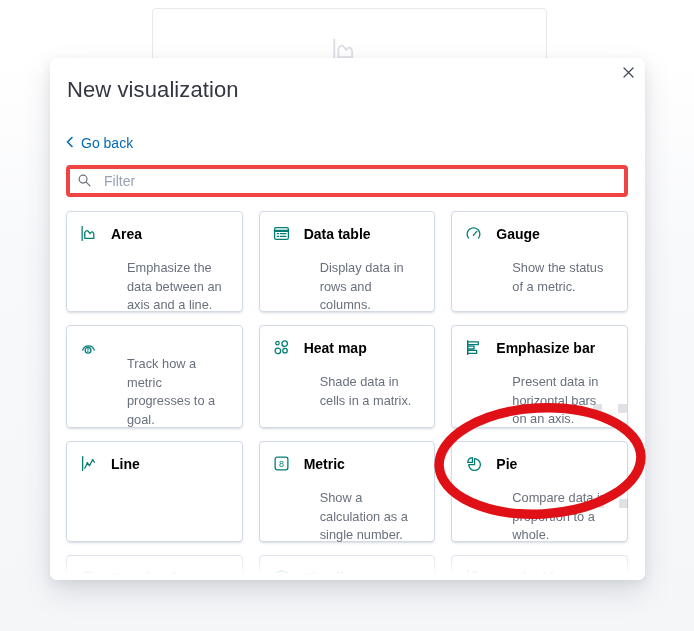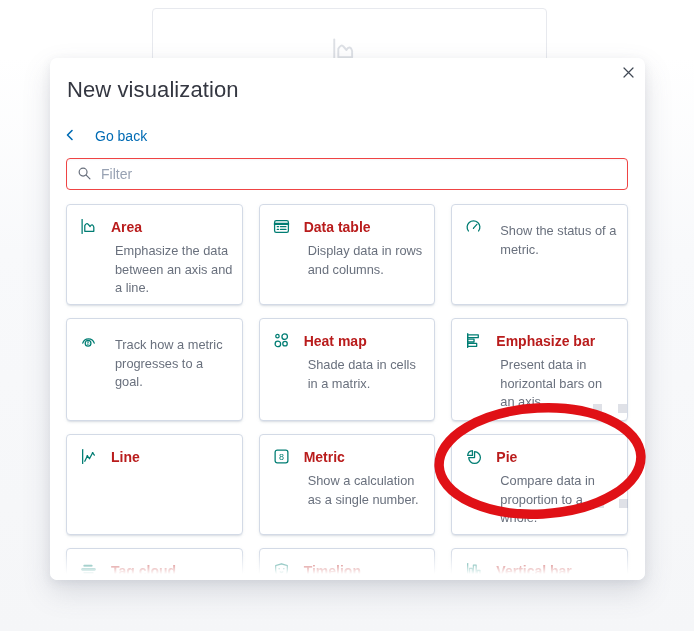--- a/index.html
+++ b/index.html
@@ -24,51 +24,51 @@
   .modal::after{
     content:"";position:absolute;left:0;right:0;bottom:0;height:30px;z-index:6;
     background:linear-gradient(to bottom,rgba(255,255,255,0),#ffffff 80%);
     pointer-events:none;border-radius:0 0 7px 7px;
   }
   .close-btn{
     position:absolute;top:4px;right:6px;width:22px;height:22px;border:none;background:transparent;
     display:flex;align-items:center;justify-content:center;cursor:pointer;padding:0;z-index:7;
   }
   .modal-title{
-    margin:19px 0 8px 17px;font-size:22px;font-weight:400;color:#343741;letter-spacing:.1px;
+    margin:19px 0 15px 17px;font-size:22px;font-weight:400;color:#343741;letter-spacing:.1px;
   }
   .back-link{
-    display:inline-flex;align-items:center;gap:21px;margin:17px 0 0 16px;
+    display:inline-flex;align-items:center;gap:7px;margin:17px 0 0 16px;
     color:#006BB4;font-size:14px;font-weight:500;text-decoration:none;cursor:pointer;
   }
   .search-wrap{
     position:relative;margin:13px 17px 0 16px;height:32px;
   }
   .search-wrap input{
-    width:100%;height:32px;box-sizing:border-box;border:1px solid #ef4444;border-radius:4px;
+    width:100%;height:32px;box-sizing:border-box;border:4px solid #ef4444;border-radius:4px;
     padding:0 10px 0 34px;font-size:14px;color:#343741;outline:none;
     font-family:"Liberation Sans","DejaVu Sans",sans-serif;
     box-shadow:inset 0 1px 2px rgba(101,110,128,.06);
   }
   .search-wrap input::placeholder{color:#98a2b3;}
   .search-wrap .search-icon{position:absolute;left:11px;top:8px;}
 
   .grid{
     display:grid;grid-template-columns:repeat(3,1fr);
     grid-template-rows:101px 103px 101px 108px;
     gap:13px 16px;margin:14px 17px 0 16px;
   }
   .card{
     position:relative;background:#fff;border:1px solid #d3dae6;border-radius:4px;
     padding:13px 4px 8px 44px;box-sizing:border-box;cursor:pointer;text-align:left;
     box-shadow:0 2px 2px -1px rgba(152,162,179,.3),0 1px 5px -2px rgba(152,162,179,.3);
   }
   .card .viz-icon{position:absolute;left:13px;top:13px;}
-  .card h3{margin:0 0 6px 0;font-size:14px;font-weight:700;color:#b91c1c;line-height:18px;}
-  .card p{margin:4px;font-size:12.8px;color:#69707d;line-height:1.45;max-width:130px;}
+  .card h3{margin:0 0 6px 0;font-size:14px;font-weight:700;color:#000000;line-height:18px;}
+  .card p{margin:16px;font-size:12.8px;color:#69707d;line-height:1.45;max-width:130px;}
 
   
   .overlay{position:absolute;left:0;top:0;width:694px;height:631px;z-index:10;pointer-events:none;}
 </style>
 </head>
 <body>
 
 <div class="bg-card">
   <span class="bg-icon">
     <svg width="26" height="26" viewBox="0 0 16 16" fill="none" stroke="#c3c8d1" stroke-width="1.2" stroke-linecap="round" stroke-linejoin="round">
@@ -134,20 +134,21 @@
     </div>
 
     <div class="card">
       <span class="viz-icon">
         <svg width="17" height="17" viewBox="0 0 16 16" fill="none" stroke="#017D73" stroke-width="1.2" stroke-linecap="round" stroke-linejoin="round">
           <path d="M3.2 12.2a6 6 0 1 1 9.6 0"></path>
           <path d="M8 9.6L11.2 6"></path>
           <circle cx="8" cy="9.8" r=".6" fill="#017D73" stroke="none"></circle>
         </svg>
       </span>
+      <h3>Gauge</h3>
       <p>Show the status of a metric.</p>
     </div>
 
     <div class="card">
       <span class="viz-icon">
         <svg width="17" height="17" viewBox="0 0 16 16" fill="none" stroke="#017D73" stroke-width="1.2" stroke-linecap="round" stroke-linejoin="round">
           <path d="M2.6 10.5a5.6 5.6 0 0 1 10.8 0"></path>
           <circle cx="7.6" cy="10.6" r="2.7"></circle>
           <text x="7.6" y="12.3" font-size="4.6" text-anchor="middle" fill="#017D73" stroke="none" font-family="Liberation Sans, sans-serif">8</text>
         </svg>

